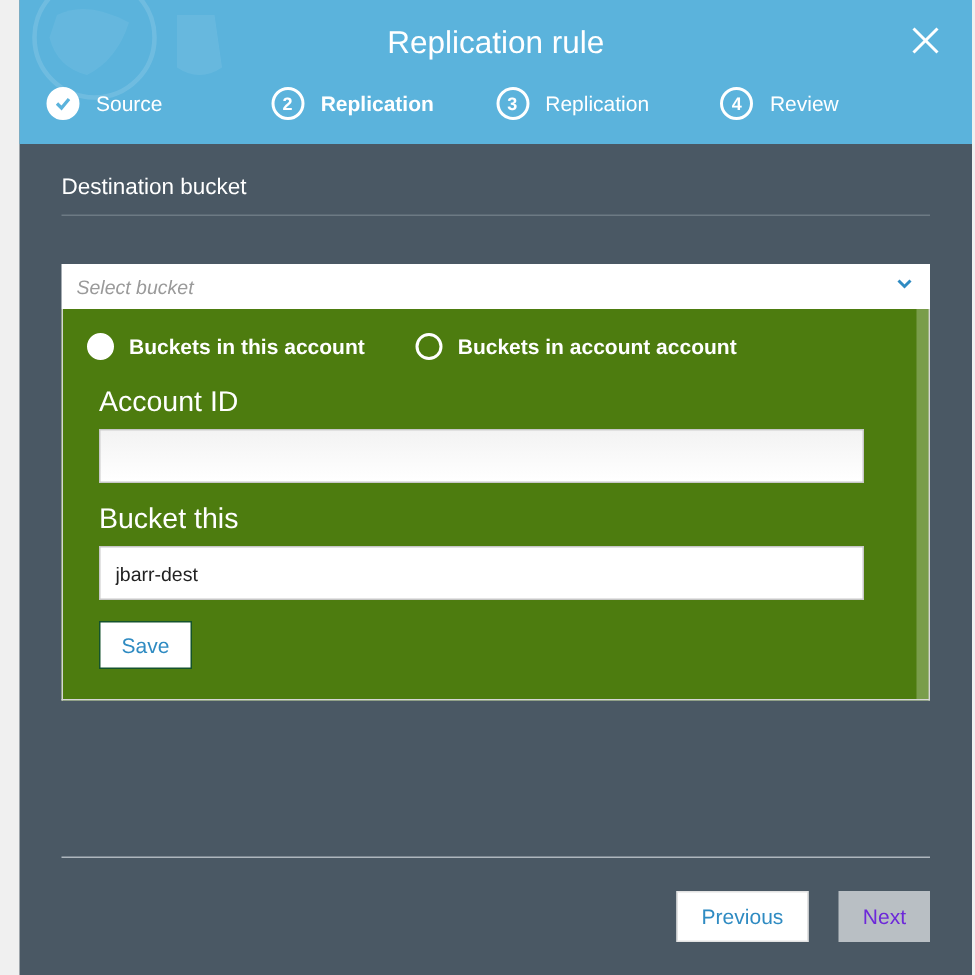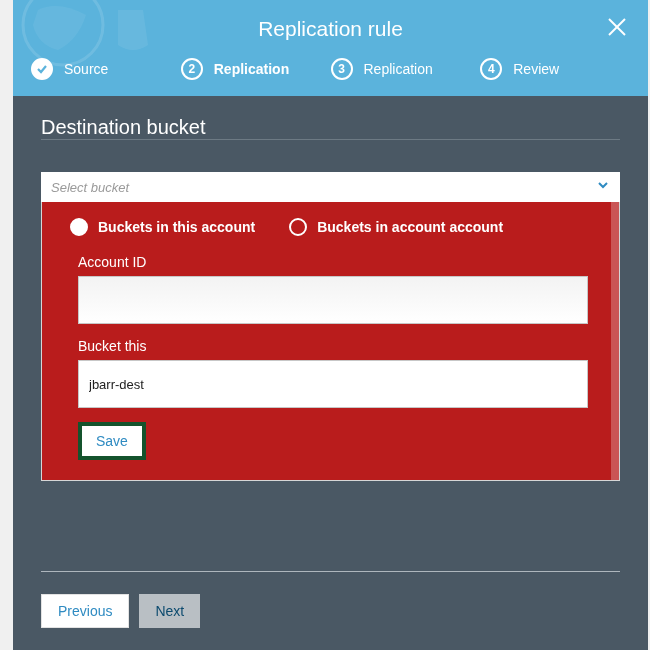--- a/index.html
+++ b/index.html
@@ -89,22 +89,23 @@
   .step.active .step-label {
     font-weight: 700;
   }
   .content {
     flex: 1;
     padding: 20px 28px 0 28px;
     color: #fff;
     overflow: auto;
   }
   .section-title {
-    font-size: 20px;
+    font-size: 15px;
     font-weight: 400;
+    padding-bottom: 10px;
     border-bottom: 1px solid #6d7a84;
     margin-bottom: 22px;
   }
   .select-bucket {
     background: #fff;
     height: 30px;
     display: flex;
     align-items: center;
     padding: 0 10px;
     cursor: pointer;
@@ -114,24 +115,24 @@
   .select-bucket-text {
     color: #9a9a9a;
     font-style: italic;
     font-size: 13px;
     flex: 1;
   }
   .chevron {
     color: #2f8bc2;
   }
   .radio-panel {
-    background: #b91c1c;
+    background: #4d7c0f;
     border: 1px solid #d6d6d6;
     border-top: none;
-    padding: 16px 20px 20px 28px;
+    padding: 16px 20px 20px 16px;
     position: relative;
   }
   .radio-panel::after{
     content:"";
     position:absolute;
     right:0; top:0; bottom:0;
     width:8px;
     background: rgba(255,255,255,0.25);
   }
   .radio-row {
@@ -158,77 +159,78 @@
   .radio-dot.unselected {
     border: 2.5px solid #fff;
     background: transparent;
   }
   .radio-label {
     font-size: 14px;
     font-weight: 700;
     color: #fff;
   }
   .field-label {
-    font-size: 14px;
+    font-size: 19px;
     color: #fff;
     margin: 0 0 6px 8px;
   }
   .text-input {
     width: 510px;
     margin-left: 8px;
-    height: 48px;
+    height: 36px;
     border: 1px solid #c7c7c7;
     background: #fff;
     padding: 0 10px;
     font-size: 13px;
     color: #222;
     display: block;
     margin-bottom: 14px;
   }
   .text-input.blurred {
     background: #fff linear-gradient( #f3f3f3, #fff);
     color: transparent;
     text-shadow: 0 0 8px rgba(120,120,120,0.6);
   }
   .save-btn {
     background: #fff;
-    border: 4px solid #14532d;
+    border: 1px solid #14532d;
     color: #2f8bc2;
     font-size: 14px;
     padding: 7px 14px;
     cursor: pointer;
     margin-left: 8px;
   }
   .footer {
     padding: 16px 28px 22px 28px;
   }
   .footer-hr {
     border: none;
     border-top: 1px solid #aeb6bd;
     margin-bottom: 22px;
   }
   .footer-btns {
     display: flex;
-    gap: 10px;
+    justify-content: flex-end;
+    gap: 20px;
   }
   .btn {
     height: 34px;
     padding: 0 16px;
     font-size: 14px;
     cursor: pointer;
     border: none;
   }
   .btn-prev {
     background: #fff;
     color: #2f8bc2;
     border: 1px solid #e2e2e2;
   }
   .btn-next {
     background: #b9bfc4;
-    color: #0c4a6e;
+    color: #6d28d9;
   }
 </style>
 </head>
 <body>
 
 <div class="modal">
 
   <div class="header">
     <svg class="header-bg" width="170" height="95">
       <circle cx="55" cy="35" r="40" fill="none" stroke="#fff" stroke-width="3"></circle>

